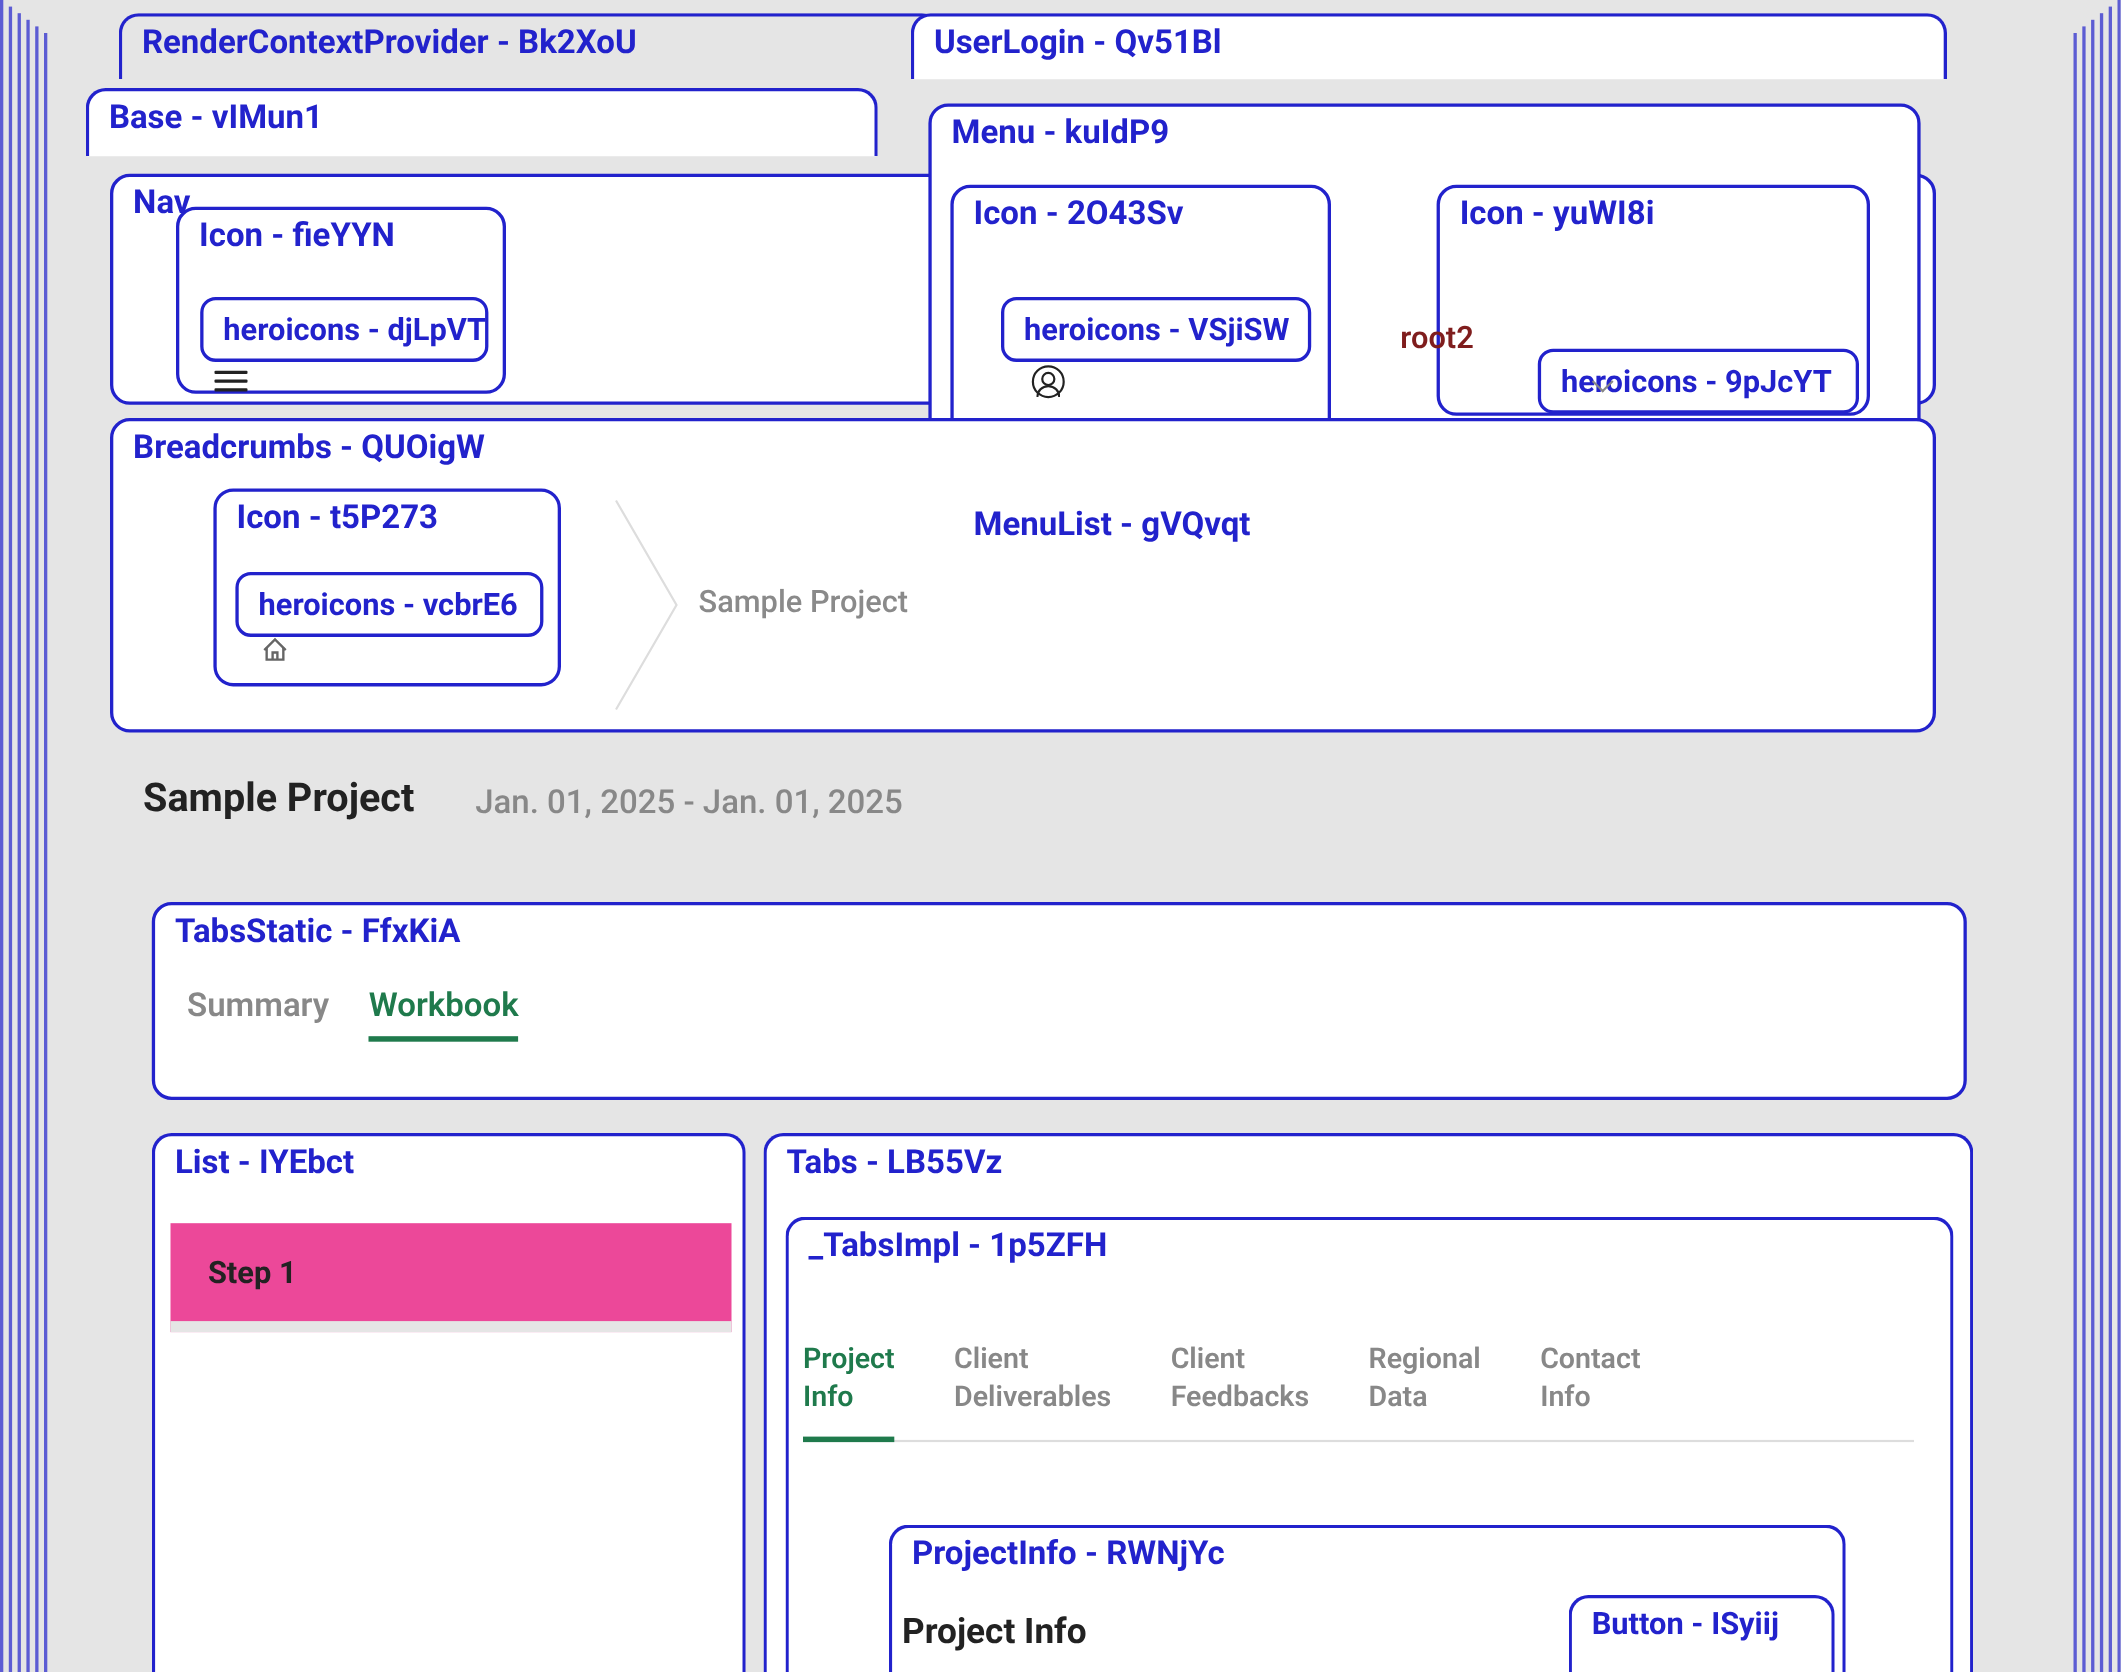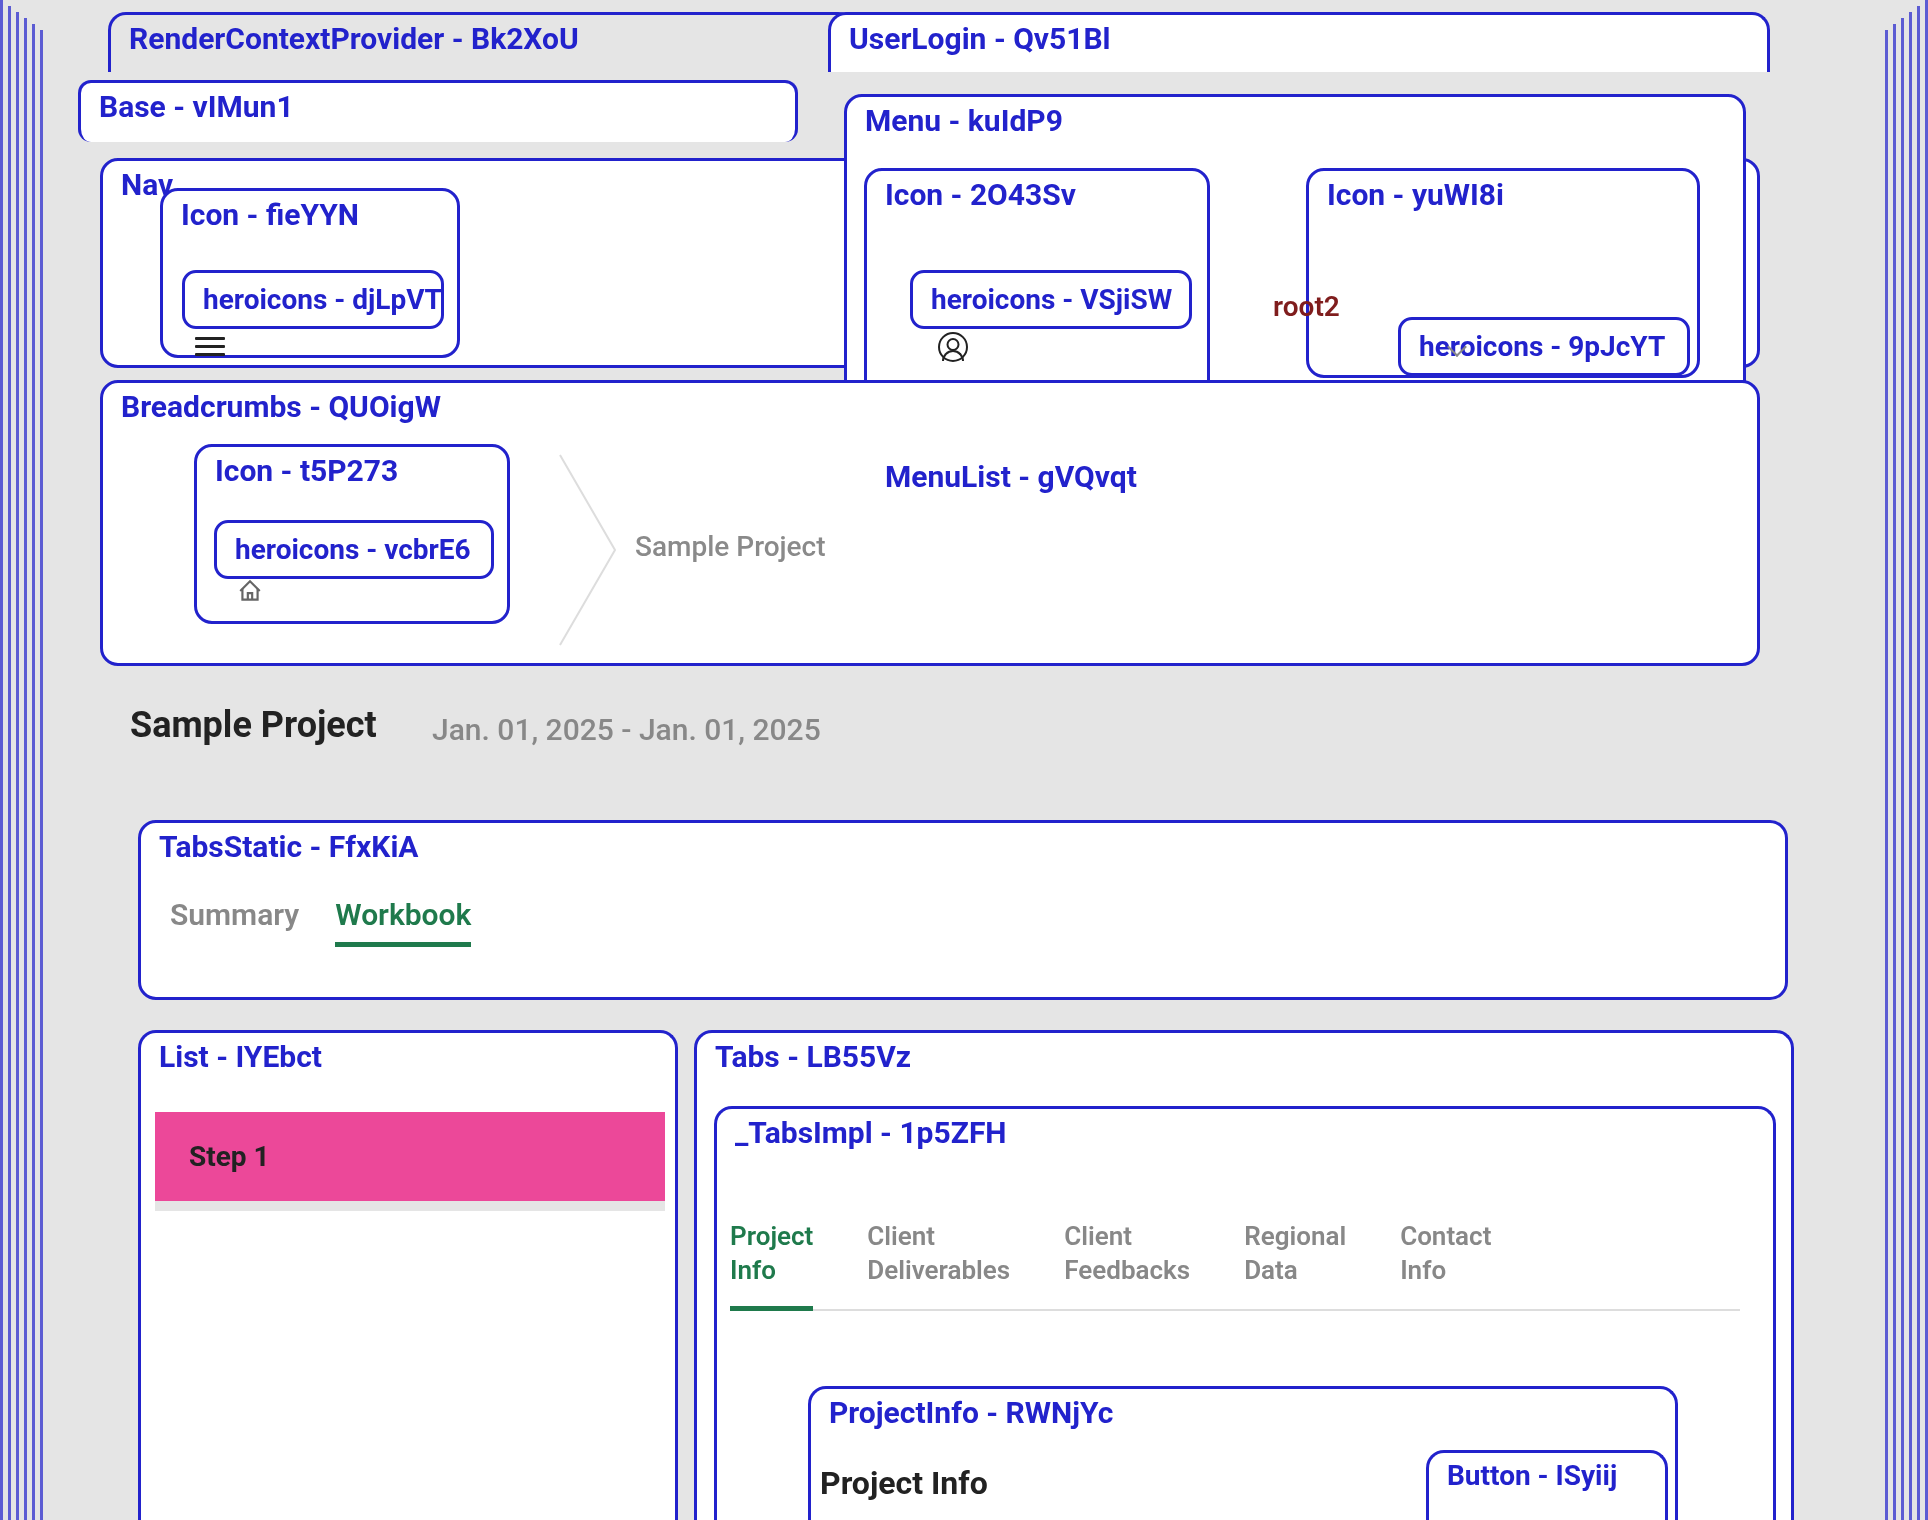--- a/index.html
+++ b/index.html
@@ -244,21 +244,21 @@
 <div class="edge-line" style="right:8px;top:6px;width:3px;height:1514px"></div>
 <div class="edge-line" style="right:16px;top:12px;width:3px;height:1508px"></div>
 <div class="edge-line" style="right:24px;top:18px;width:3px;height:1502px"></div>
 <div class="edge-line" style="right:32px;top:24px;width:3px;height:1496px"></div>
 <div class="edge-line" style="right:40px;top:30px;width:3px;height:1490px"></div>
 
 <div class="overlay-box" style="left:64px;top:12px;width:748px;height:60px;background:transparent;border-bottom:none;border-bottom-left-radius:0;border-bottom-right-radius:0;margin-left:44px;">
   <div class="overlay-label">RenderContextProvider - Bk2XoU</div>
 </div>
 
-<div class="overlay-box" style="left:78px;top:80px;width:720px;height:62px;background:#fff;border-bottom:none;border-bottom-left-radius:0;border-bottom-right-radius:0;border-radius:13px;">
+<div class="overlay-box" style="left:78px;top:80px;width:720px;height:62px;background:#fff;border-bottom:none;border-bottom-left-radius:0;border-bottom-right-radius:0;">
   <div class="overlay-label">Base - vIMun1</div>
 </div>
 
 <div class="overlay-box" style="left:100px;top:158px;width:1660px;height:210px;">
   <div class="overlay-label" style="font-size:30px">Nav</div>
 </div>
 
 <div class="overlay-box" style="left:160px;top:188px;width:300px;height:170px;">
   <div class="overlay-label">Icon - fieYYN</div>
 </div>

